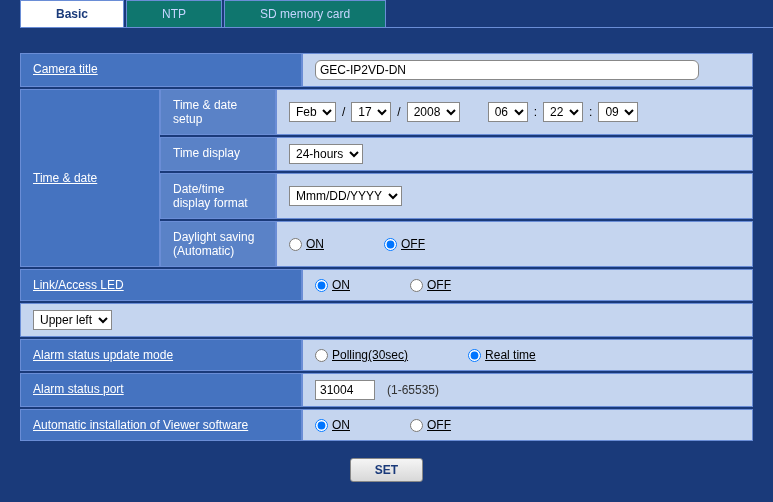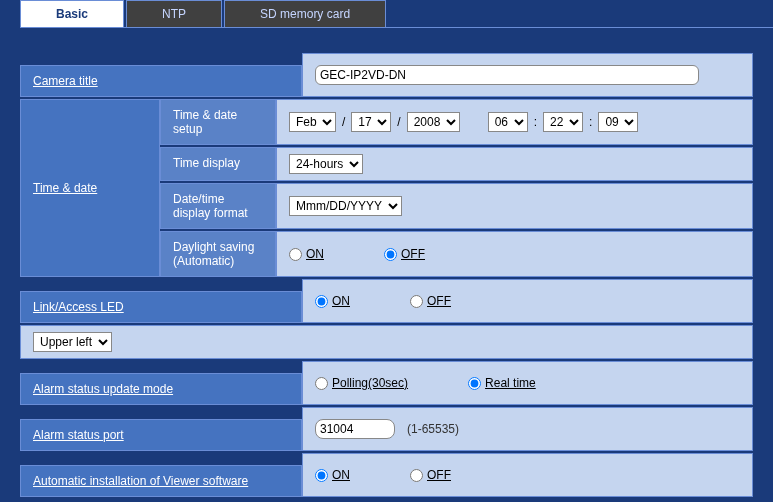--- a/index.html
+++ b/index.html
@@ -16,21 +16,21 @@
     margin-left: 20px;
     border-bottom: 1px solid #6a8dd6;
   }
   .tab {
     padding: 6px 35px;
     color: #c5d5ff;
     cursor: pointer;
     border-top: 1px solid #6a8dd6;
     border-left: 1px solid #6a8dd6;
     border-right: 1px solid #6a8dd6;
-    background: #404040;
+    background: #0f766e;
     margin-right: 2px;
   }
   .tab.active {
     background: #ffffff;
     color: #1a3a7a;
     font-weight: bold;
   }
   .content {
     padding: 25px 20px 10px 20px;
   }
@@ -104,21 +104,21 @@
     border: 1px solid #888;
     border-radius: 3px;
     padding: 4px 24px;
     font-size: 12px;
     font-weight: bold;
     color: #1a3a7a;
     cursor: pointer;
   }
   .col-left { width: 140px; }
   .col-mid { width: 116px; }
-  .col-wide { width: 282px; margin-top: 12px; }
+  .col-wide { width: 282px; }
   .sep { color: #000; margin: 0 2px; }
 </style>
 </head>
 <body>
 
 <div class="tabs">
   <div class="tab active">Basic</div>
   <div class="tab">NTP</div>
   <div class="tab">SD memory card</div>
 </div>
@@ -225,21 +225,21 @@
           </label>
       </div>
     </div>
   </div>
 
   <div class="row">
     <div class="label-cell col-wide">
       <span class="label-link">Alarm status port</span>
     </div>
     <div class="input-cell">
-      <input type="text" class="text-input" style="width: 80px; border-radius: 8px;" value="31004">
+      <input type="text" class="text-input" style="width: 60px;" value="31004">
       <span class="hint">(1-65535)</span>
     </div>
   </div>
 
   <div class="row">
     <div class="label-cell col-wide">
       <span class="label-link">Automatic installation of Viewer software</span>
     </div>
     <div class="input-cell">
       <div class="radio-group">

